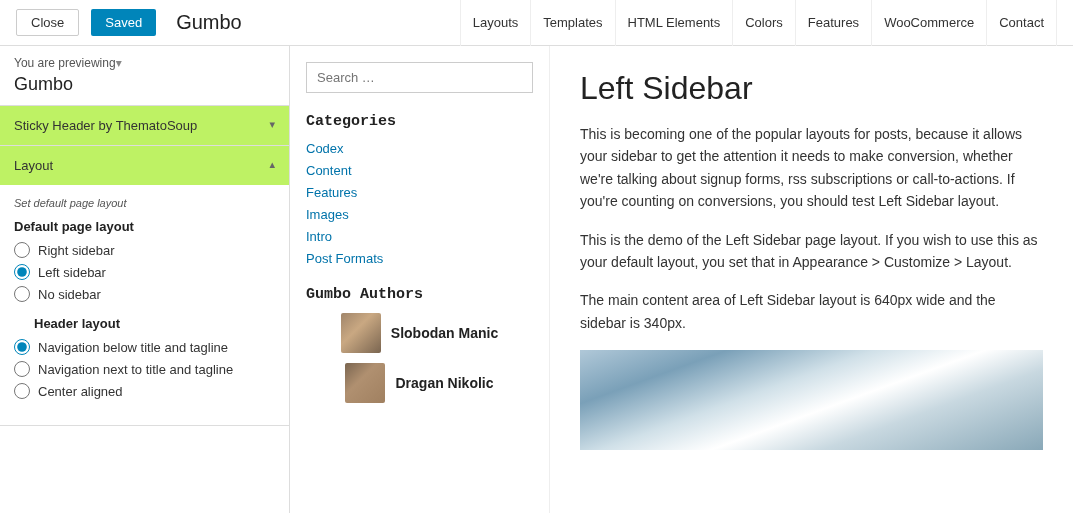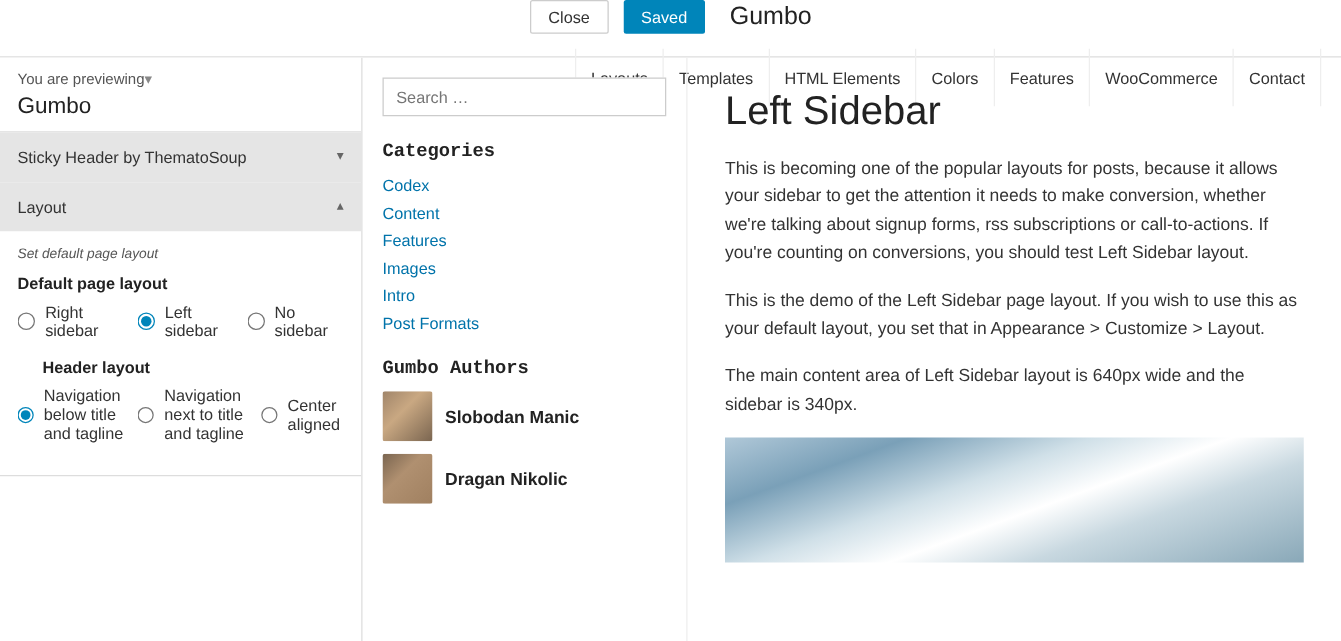--- a/index.html
+++ b/index.html
@@ -8,21 +8,20 @@
     
     .top-bar {
       display: flex;
       align-items: center;
       height: 46px;
       background: #fff;
       border-bottom: 1px solid #ddd;
       padding: 0 16px;
       gap: 12px;
       flex-shrink: 0;
-      flex-direction: column;
     }
     .top-bar-left { display: flex; align-items: center; gap: 12px; }
     .btn-close {
       border: 1px solid #ccc;
       background: #fff;
       padding: 5px 14px;
       cursor: pointer;
       font-size: 13px;
       color: #333;
       border-radius: 2px;
@@ -96,42 +95,42 @@
 
     .panel-section {
       border-bottom: 1px solid #ddd;
     }
     .panel-section-header {
       display: flex;
       align-items: flex-start;
       justify-content: space-between;
       padding: 12px 14px;
       cursor: pointer;
-      background: #e5e5e5;
+      background: #bef264;
       font-size: 13px;
       color: #333;
     }
     .panel-section-header .arrow { font-size: 11px; color: #666; }
 
     .layout-section {
       padding: 12px 14px;
     }
     .set-default-label {
       font-size: 11px;
       color: #555;
       font-style: italic;
       margin-bottom: 10px;
     }
     .section-label {
       font-size: 13px;
       font-weight: 600;
       color: #222;
       margin-bottom: 8px;
     }
-    .radio-group { display: flex; flex-direction: row; gap: 6px; margin-bottom: 14px; }
+    .radio-group { display: flex; flex-direction: column; gap: 6px; margin-bottom: 14px; }
     .radio-item { display: flex; align-items: center; gap: 8px; font-size: 13px; color: #333; }
     .radio-item input[type="radio"] { accent-color: #0085ba; width: 16px; height: 16px; }
 
     .header-layout-label {
       font-size: 13px;
       font-weight: 600;
       color: #222;
       margin-bottom: 8px;
       margin-top: 4px;
       margin-left: 20px;
@@ -169,21 +168,21 @@
       color: #222;
       margin-bottom: 10px;
       font-family: Liberation Mono, monospace;
     }
 
     .category-list { list-style: none; margin-bottom: 20px; }
     .category-list li { margin-bottom: 6px; }
     .category-list a { color: #0073aa; text-decoration: none; font-size: 13px; }
 
     .authors-section { margin-top: 4px; }
-    .author-item { display: flex; align-items: center; gap: 10px; margin-bottom: 10px; }
+    .author-item { display: flex; align-items: center; gap: 10px; margin-bottom: 10px; justify-content: center; }
     .author-avatar {
       width: 40px;
       height: 40px;
       background: #bbb;
       border-radius: 2px;
       flex-shrink: 0;
       overflow: hidden;
       display: flex; align-items: center; justify-content: center;
     }
     .author-avatar-img {

